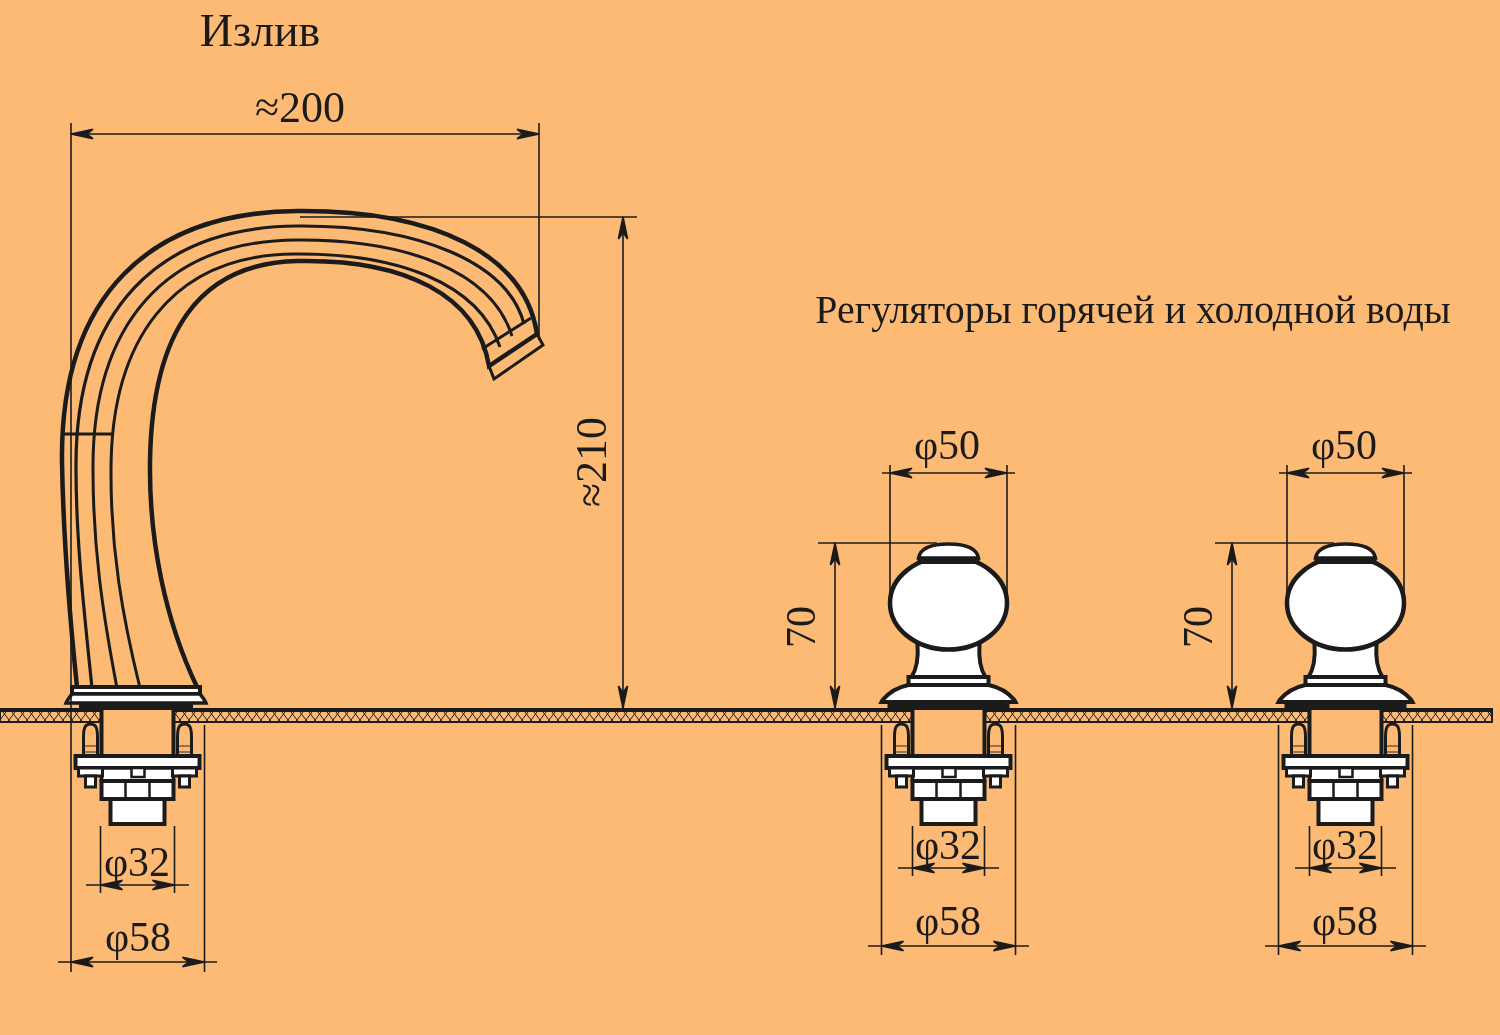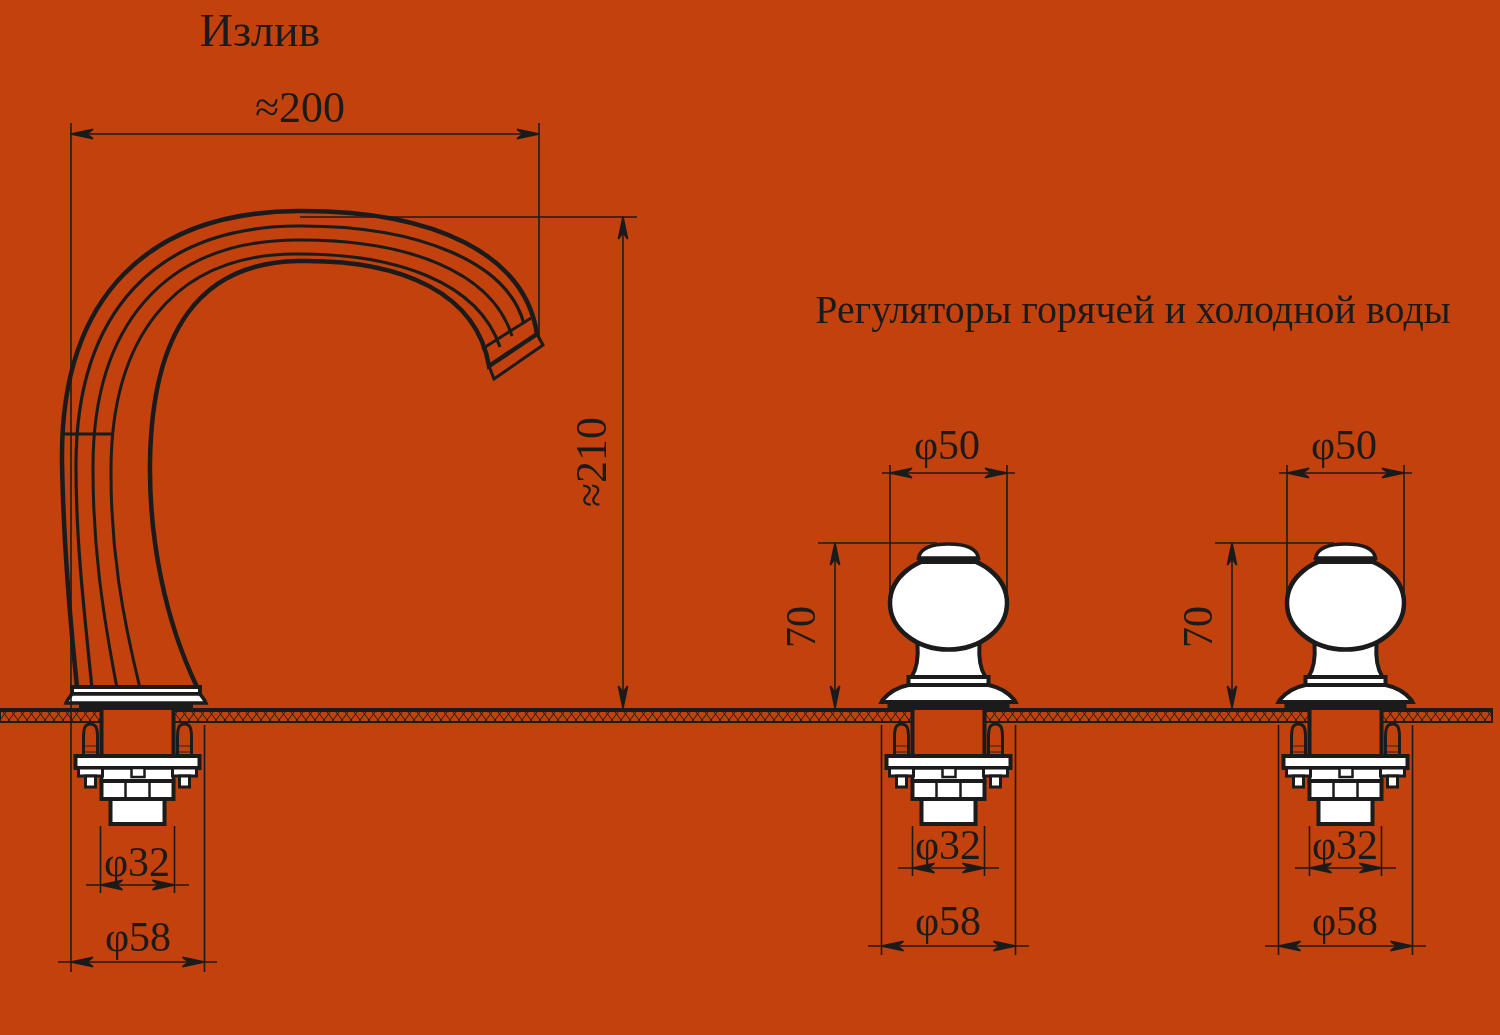--- a/index.html
+++ b/index.html
@@ -1,16 +1,16 @@
 <!DOCTYPE html>
 <html><head>
 <meta charset="utf-8">
 <style>
   html,body{margin:0;padding:0;background:#ffffff;}
-  #stage{width:1500px;height:1035px;position:relative;background:#c2410c;overflow:hidden;}
+  #stage{width:1500px;height:1035px;position:relative;background:#fdba74;overflow:hidden;}
   .dt{font-family:"Liberation Serif","DejaVu Serif",serif;fill:#1b1b1b;}
   svg{display:block;}
 </style>
 </head>
 <body>
 
 <div id="stage">
 <svg width="1500" height="1035" viewBox="0 0 1500 1035">
   <defs>
     <pattern id="hatch" width="9" height="12" patternUnits="userSpaceOnUse">

